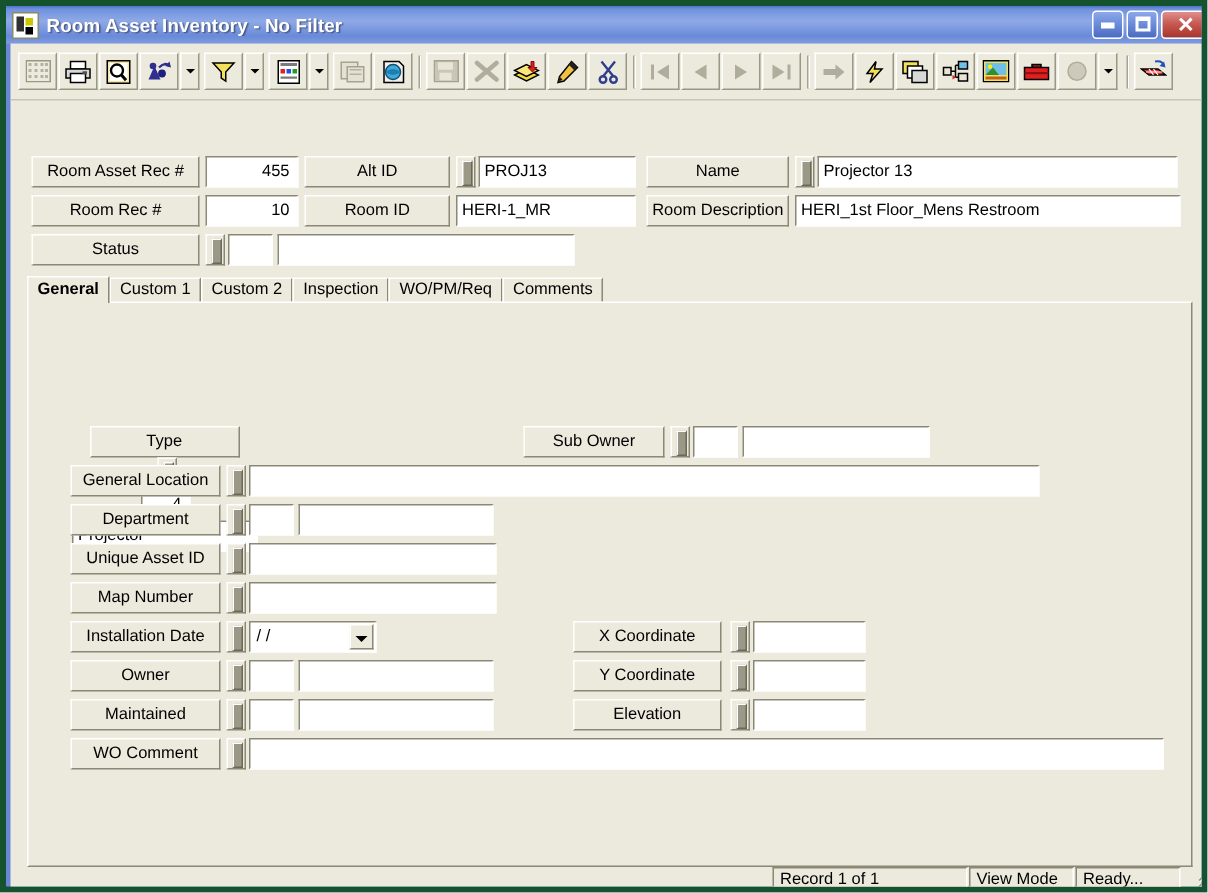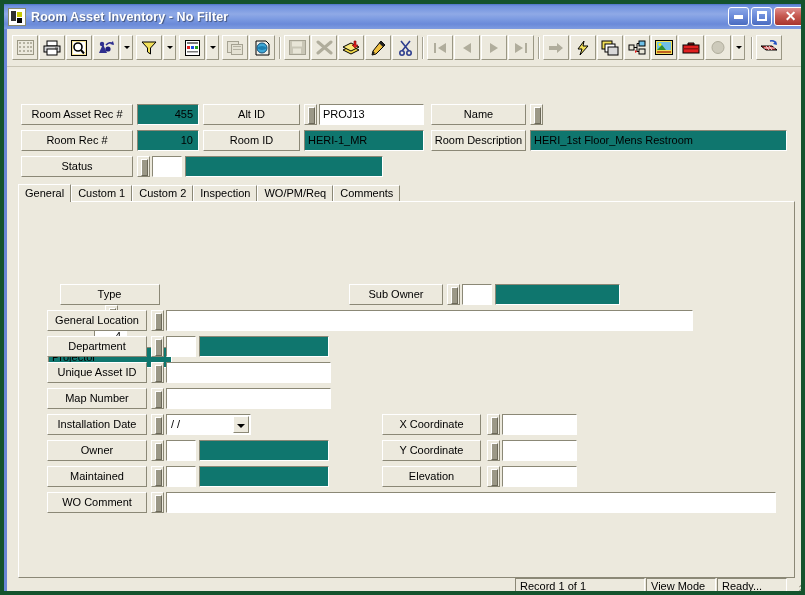--- a/index.html
+++ b/index.html
@@ -186,21 +186,21 @@
     white-space: nowrap;
     overflow: hidden;
   }
   .fld {
     box-sizing: border-box;
     height: 21px;
     line-height: 19px;
     border: 1px solid #8b8876;
     border-right-color: #ffffff;
     border-bottom-color: #ffffff;
-    background: #0f766e;
+    background: #ffffff;
     font-size: 11px;
     padding: 0 3px;
     white-space: nowrap;
     overflow: hidden;
   }
   .fld.white { background: #ffffff; }
   .fld.num { text-align: right; padding-right: 5px; }
   .lkp {
     box-sizing: border-box;
     width: 13px; height: 21px;
@@ -243,21 +243,21 @@
     border: 1px solid #ece9dd;
     border-top-color: #ffffff;
     border-left-color: #ffffff;
     border-right-color: #8b8876;
     border-bottom: none;
     white-space: nowrap;
   }
   .tab.sel {
     height: 18px;
     line-height: 16px;
-    font-weight: normal;
+    font-weight: bold;
     border-right-color: #8b8876;
     position: relative;
     z-index: 3;
   }
   .tabpanel {
     position: absolute;
     left: 11px; top: 172px;
     width: 777px; height: 377px;
     box-sizing: border-box;
     background: #ece9dd;
@@ -606,20 +606,21 @@
         <div class="fld num" style="width:62px; margin-left:4px;">455</div>
       </div>
       <div class="row" style="left:196px; top:37px;">
         <div class="lbl" style="width:97px;">Alt ID</div>
         <div class="lkp" style="margin-left:4px;"></div>
         <div class="fld white" style="width:105px; margin-left:2px;">PROJ13</div>
       </div>
       <div class="row" style="left:424px; top:37px;">
         <div class="lbl" style="width:95px;">Name</div>
         <div class="lkp" style="margin-left:4px;"></div>
+        <div class="fld white" style="width:240px; margin-left:2px;">Projector 13</div>
       </div>
 
       <div class="row" style="left:14px; top:63px;">
         <div class="lbl" style="width:112px;">Room Rec #</div>
         <div class="fld num" style="width:62px; margin-left:4px;">10</div>
       </div>
       <div class="row" style="left:196px; top:63px;">
         <div class="lbl" style="width:97px;">Room ID</div>
         <div class="fld" style="width:120px; margin-left:4px;">HERI-1_MR</div>
       </div>

